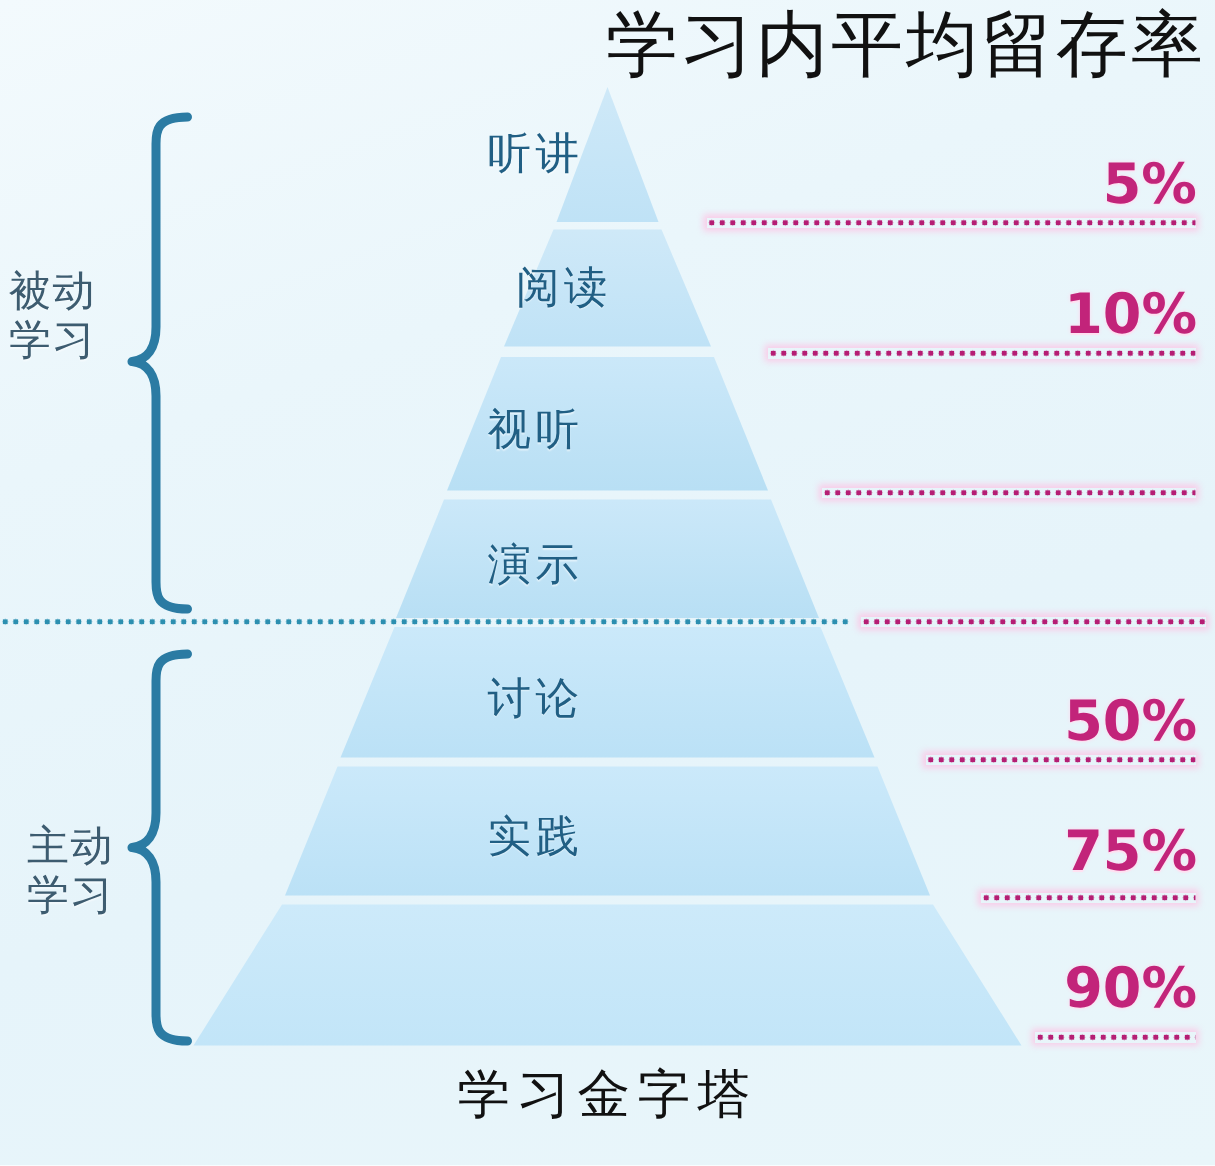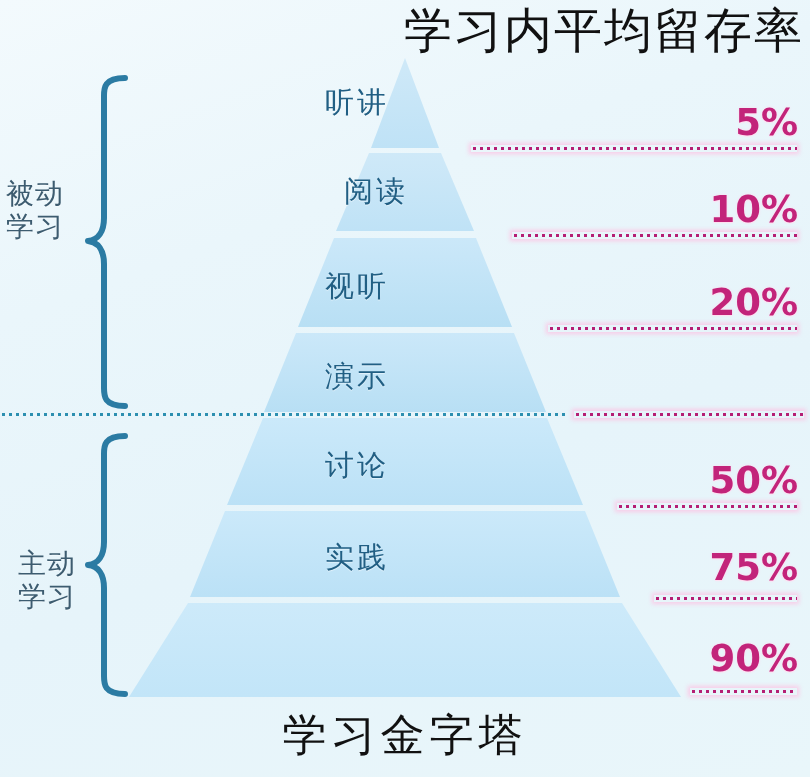--- a/index.html
+++ b/index.html
@@ -35,21 +35,21 @@
   }
 
   
   #caption {
     position: absolute;
     left: 0;
     right: 0;
     top: 706px;
     text-align: center;
     font-family: "Liberation Serif", "DejaVu Serif", serif;
-    font-size: 44px;
+    font-size: 35px;
     letter-spacing: 5px;
     color: #111111;
     white-space: nowrap;
   }
 
   
   #pyramid-svg {
     position: absolute;
     left: 0;
     top: 0;
@@ -172,21 +172,20 @@
   <div class="level-label" style="left:325px; top:446px; width:160px;">讨论</div>
   <div class="level-label" style="left:325px; top:538px; width:160px;">实践</div>
 
   <div class="bracket-label" style="left:6px; top:177px;">被动
 学习</div>
   <div class="bracket-label" style="left:6px; top:547px;margin-left:12px;">主动
 学习</div>
 
   <div class="pct" style="right:12px; top:101px;">5%</div>
   <div class="pct" style="right:12px; top:188px;">10%</div>
-  <div class="pct" style="right:12px; top:281px;">20%</div>
   <div class="pct" style="right:12px; top:459px;">50%</div>
   <div class="pct" style="right:12px; top:546px;">75%</div>
   <div class="pct" style="right:12px; top:637px;">90%</div>
 
   <div class="leader halo" style="left:471px; top:145px; width:326px;"></div>
   <div class="leader halo" style="left:512px; top:232px; width:285px;"></div>
   <div class="leader halo" style="left:548px; top:325px; width:249px;"></div>
 
   <div id="divider-teal" style="left:0px; top:411px; width:567px;"></div>
   <div class="leader halo" style="left:574px; top:411px; width:230px;"></div>

